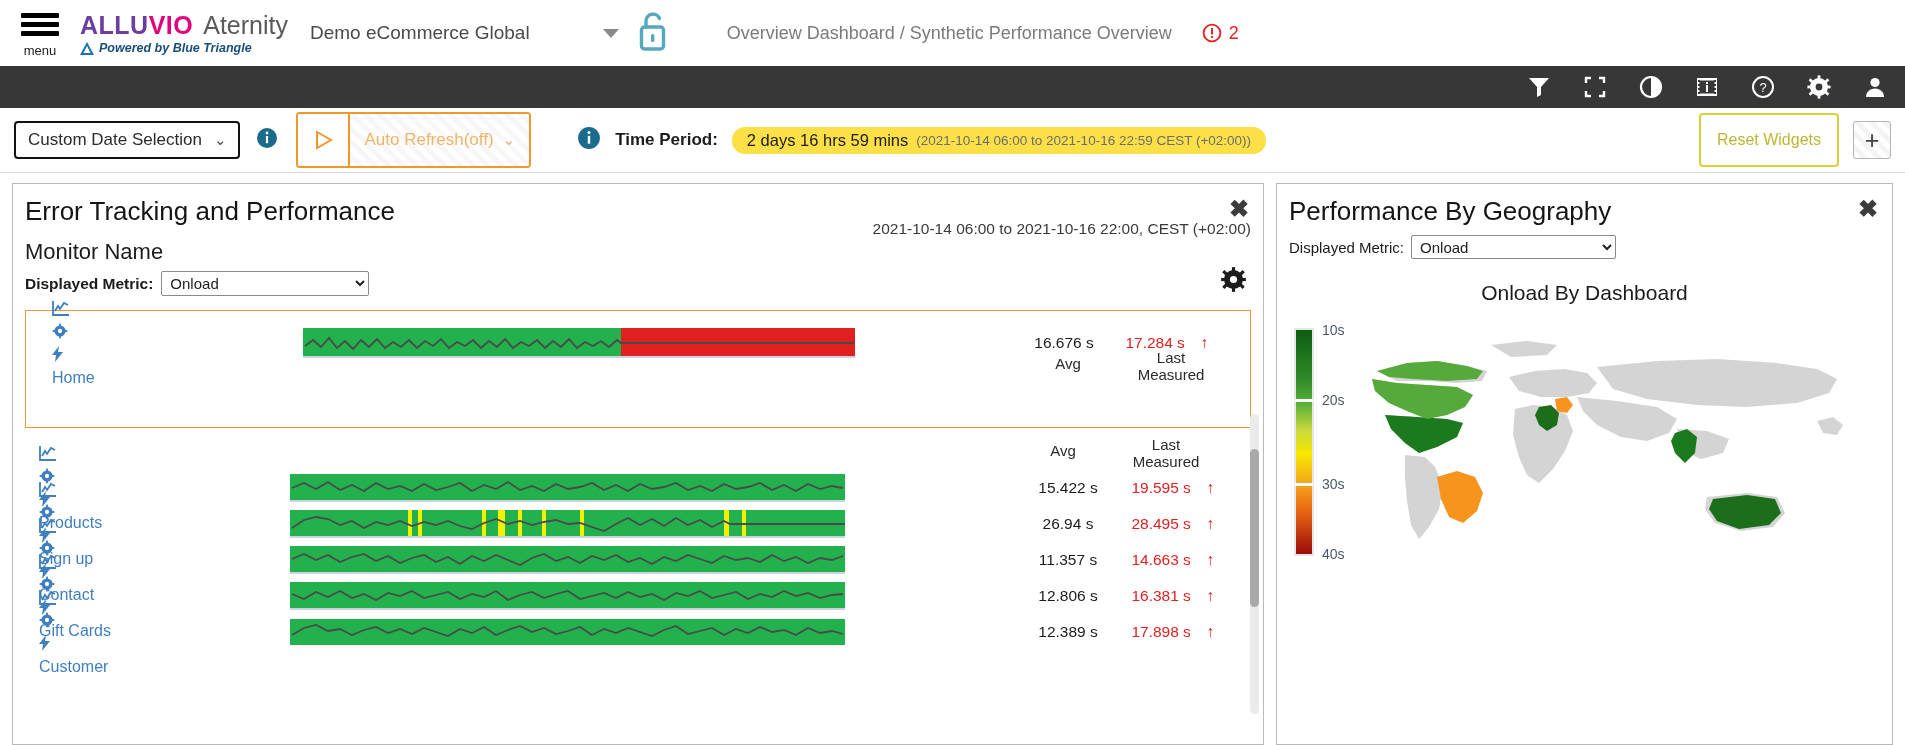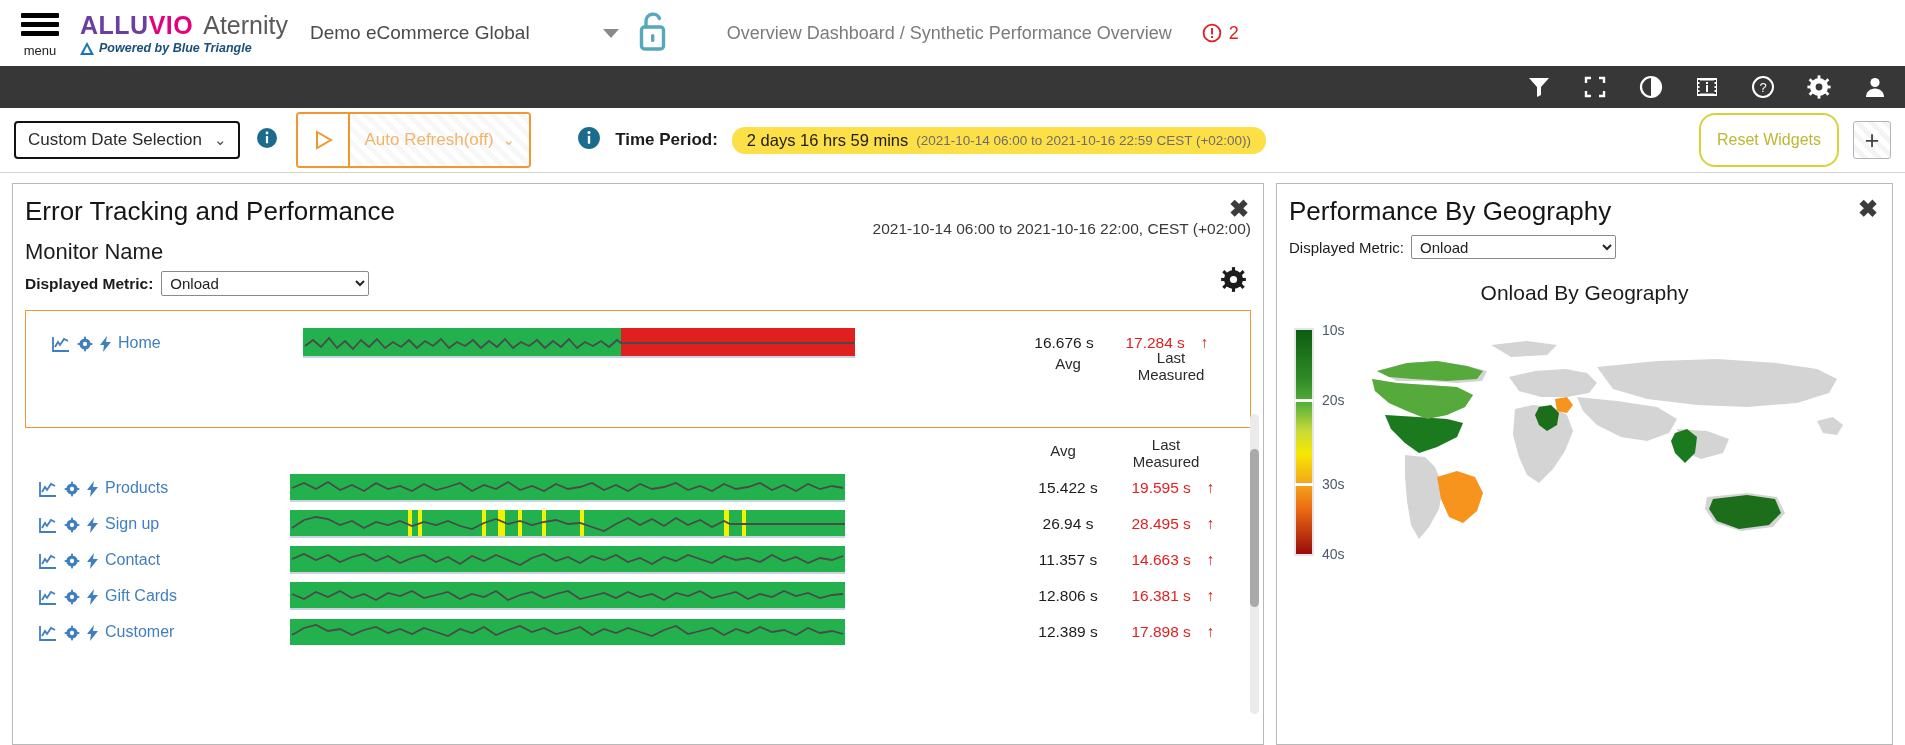--- a/index.html
+++ b/index.html
@@ -103,21 +103,21 @@
   .tp-info { margin-left: 46px; display: flex; align-items: center; gap: 14px; }
   .tp-label { font-size: 17px; font-weight: bold; color: #1c1c1c; }
   .tp-pill {
     background: #fde047; border-radius: 13px; padding: 4px 15px;
     display: flex; align-items: center; gap: 8px;
   }
   .tp-dur { font-size: 16.5px; color: #1c1c1c; }
   .tp-range { font-size: 13.5px; color: #6d6d6d; }
   .right-ctrls { margin-left: auto; display: flex; align-items: center; gap: 14px; }
   .reset-btn {
-    border: 2px solid #d7d239; border-radius: 16px; color: #bdb733;
+    border: 2px solid #d7d239; border-radius: 4px; color: #bdb733;
     font-size: 16px; padding: 16px 16px; background: #fff; cursor: pointer;
   }
   .plus-btn {
     border: 1px solid #b3b3b3; border-radius: 3px; width: 38px; height: 38px;
     display: flex; align-items: center; justify-content: center;
     font-size: 25px; color: #444; cursor: pointer;
     background-image: repeating-linear-gradient(45deg,#fff 0 5px,#f4f4f4 5px 10px);
   }
 
   
@@ -166,22 +166,23 @@
     padding-top: 12px;
   }
   .list-scroll { position: relative; }
   .hdr-avg, .hdr-last {
     position: absolute; font-size: 15px; color: #2b2b2b; text-align: center;
   }
   .row {
     display: flex; align-items: center; height: 36px; position: relative;
   }
   .row-icons {
-    display: flex; align-items: flex-end; gap: 7px; width: 240px;
+    display: flex; align-items: flex-start; gap: 7px; width: 240px;
     padding-left: 26px;
+    flex-direction: column;
   }
   .mon-link { color: #3f7fbf; font-size: 16px; cursor: pointer; }
   .spark { position: absolute; left: 277px; width: 555px; }
   .spark.err { width: 552px; }
   .avg-val {
     position: absolute; left: 1011px; width: 88px; text-align: center;
     font-size: 15.5px; color: #1c1c1c;
   }
   .last-val {
     position: absolute; left: 1105px; width: 110px; text-align: center;
@@ -648,21 +649,21 @@
     <div class="w-title">Performance By Geography</div>
     <div class="w-close">✖</div>
 
     <div class="geo-metric-row">
       <span class="metric-lbl" style="font-weight:normal;font-size:15px">Displayed Metric:</span>
       <select class="geo-sel">
         <option>Onload</option>
       </select>
     </div>
 
-    <div class="geo-chart-title">Onload By Geography</div>
+    <div class="geo-chart-title">Onload By Dashboard</div>
 
     <div class="geo-body">
       <svg width="610" height="300" viewBox="0 0 610 300">
         <defs>
           <linearGradient id="legendGrad" x1="0" y1="0" x2="0" y2="1">
             <stop offset="0%" stop-color="#0c5c10"></stop>
             <stop offset="22%" stop-color="#2f8a27"></stop>
             <stop offset="33%" stop-color="#57b03a"></stop>
             <stop offset="45%" stop-color="#c9d93a"></stop>
             <stop offset="55%" stop-color="#f5e800"></stop>

